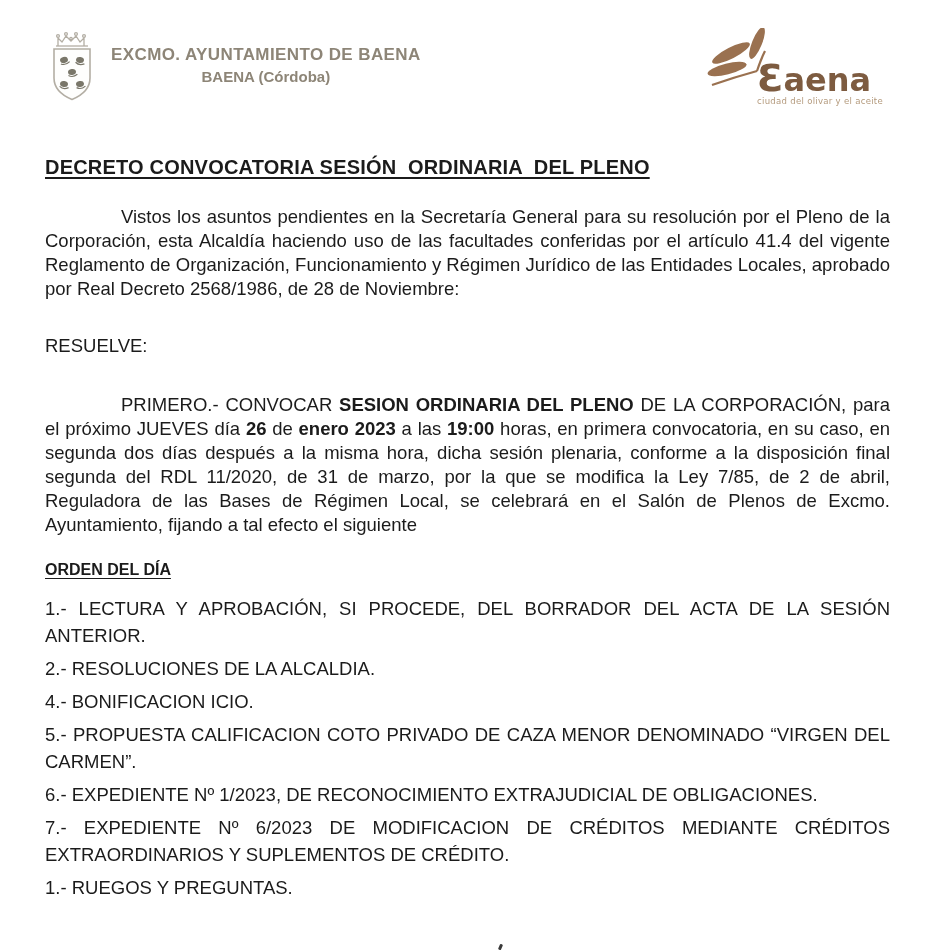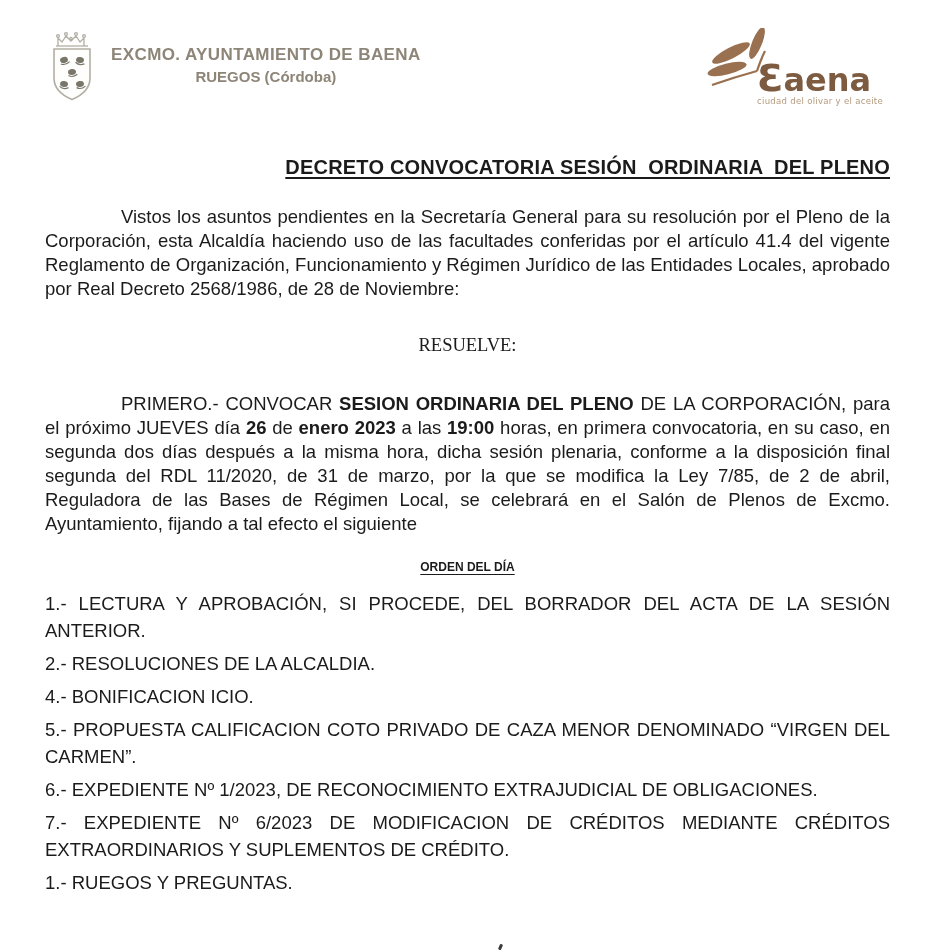--- a/index.html
+++ b/index.html
@@ -26,49 +26,47 @@
   }
   .org-name { font-size: 17px; letter-spacing: 0.4px; }
   .org-sub  { font-size: 15px; margin-top: 3px; }
   .brand-logo { margin-left: auto; width: 185px; height: 80px; }
   .brand-text { font-family: "DejaVu Sans", sans-serif; font-weight: bold; fill: #7d5b40; }
   .brand-tagline { font-family: "DejaVu Sans", sans-serif; fill: #b49a7d; font-size: 9px; letter-spacing: 0.3px; }
 
   
   .doc-title {
     margin-top: 48px;
-    text-align: right;
+    text-align: left;
     font-weight: bold;
     font-size: 20px;
     letter-spacing: 0.2px;
   }
   .doc-title span { text-decoration: underline; text-underline-offset: 3px; white-space: pre-wrap; }
 
   p.body-par {
     margin: 0;
     font-size: 18.5px;
     line-height: 24px;
     text-align: justify;
     text-indent: 76px;
   }
   .intro-par   { margin-top: 26px !important; }
   .primero-par { margin-top: 36px !important; }
 
   .resolve {
     margin-top: 34px;
-    text-align: center;
     font-size: 18.5px;
-    font-family: Liberation Serif, serif;
   }
 
   .agenda-heading {
     margin-top: 24px;
-    text-align: center;
+    text-align: left;
     font-weight: bold;
-    font-size: 12px;
+    font-size: 16px;
   }
   .agenda-heading span { text-decoration: underline; text-underline-offset: 3px; white-space: pre-wrap; }
 
   .agenda { margin-top: 16px; }
   .agenda p {
     margin: 0 0 6px 0;
     font-weight: normal;
     font-size: 18.5px;
     line-height: 27px;
     text-align: justify;
@@ -122,21 +120,21 @@
               <path d="M-4 3 q4 3 9 0" stroke="#7a776a" stroke-width="1.2" fill="none"></path>
             </g>
           <g transform="translate(35,56) rotate(-10)">
               <ellipse rx="4" ry="3"></ellipse>
               <path d="M-4 3 q4 3 9 0" stroke="#7a776a" stroke-width="1.2" fill="none"></path>
             </g>
         </g>
       </svg>
       <div class="org-block">
         <div class="org-name">EXCMO. AYUNTAMIENTO DE BAENA</div>
-        <div class="org-sub">RUEGOS (Córdoba)</div>
+        <div class="org-sub">BAENA (Córdoba)</div>
       </div>
     </div>
 
     <svg class="brand-logo" viewBox="0 0 185 80" aria-hidden="true">
       <g>
         <g fill="#9a7150">
           <ellipse cx="26" cy="25" rx="21" ry="5.5" transform="rotate(-27 26 25)"></ellipse>
           <ellipse cx="22" cy="41" rx="20" ry="5.5" transform="rotate(-14 22 41)"></ellipse>
           <ellipse cx="52" cy="15" rx="17" ry="5" transform="rotate(-68 52 15)"></ellipse>
         </g>

